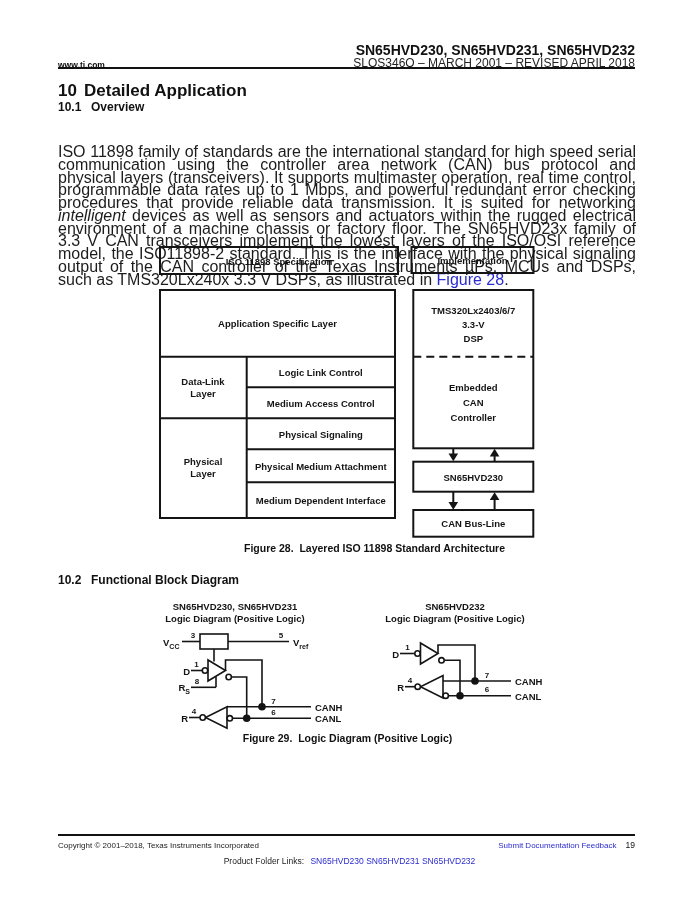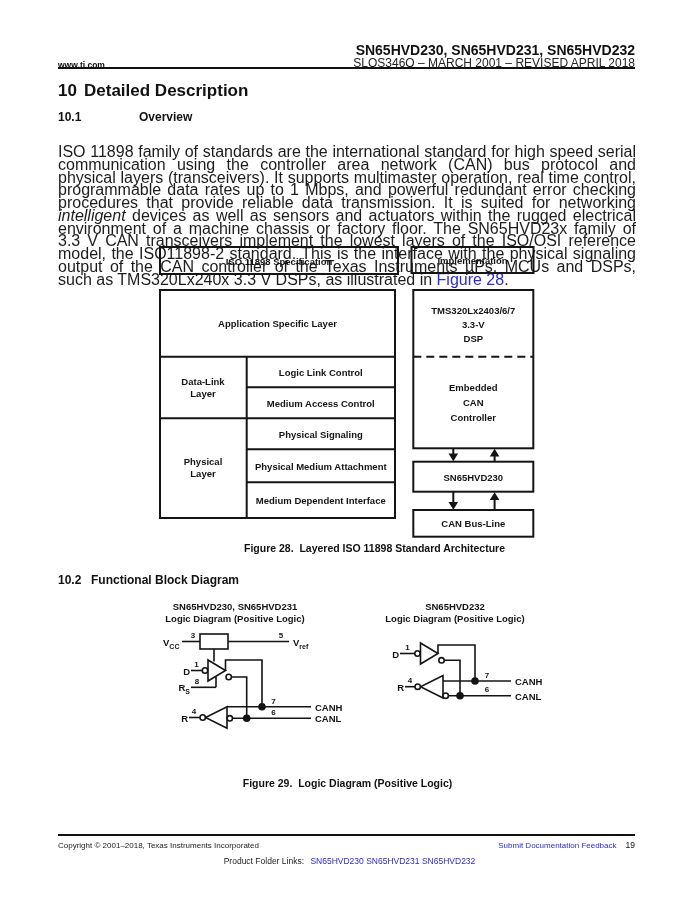--- a/index.html
+++ b/index.html
@@ -18,35 +18,35 @@
   .partline{right:60px;top:42px;font-weight:bold;font-size:14px;text-align:right;color:#111;}
   .webrow{left:58px;top:56px;width:577px;display:flex;justify-content:space-between;align-items:flex-end;}
   .website{font-size:8.5px;font-weight:bold;color:#111;text-decoration:none;}
   .docinfo{font-size:12px;color:#222;}
   .toprule{left:58px;top:67px;width:577px;border-top:2px solid #111;}
   
   .h1{left:58px;top:81px;font-size:17px;font-weight:bold;display:flex;color:#111;}
   .h1 .num{width:26px;}
   .h2{left:58px;font-size:12px;font-weight:bold;display:flex;color:#111;}
   .h2 .num{width:33px;}
-  .h2a{top:110px;gap:48px;}
+  .h2a{top:100px;}
   .h2b{top:573px;}
   
   .para{left:58px;top:130px;width:578px;font-size:16px;line-height:12.75px;
         text-align:justify;color:#1c1c1c;}
   .para .it{font-style:italic;}
   .link{color:#2b2bd0;text-decoration:none;cursor:pointer;}
   .ilink{color:#2b2bd0;text-decoration:none;cursor:pointer;}
   
   svg{display:block;}
   svg text{font-family:"Liberation Sans",sans-serif;font-weight:bold;fill:#141414;}
   .caption{width:695px;text-align:center;font-weight:bold;font-size:10.5px;
            color:#111;white-space:pre-wrap;}
   .cap28{top:542px;padding-left:27px;}
-  .cap29{top:777px;}
+  .cap29{top:732px;}
   
   .footrule{left:58px;top:834px;width:577px;border-top:2.5px solid #111;}
   .footrow1{left:58px;top:840px;width:577px;display:flex;justify-content:space-between;
             font-size:8px;color:#222;align-items:baseline;}
   .footrow1 .right{display:flex;align-items:baseline;}
   .pageno{margin-left:9px;color:#111;font-size:8.5px;}
   .footrow2{left:0;top:856px;width:695px;text-align:center;font-size:8.5px;color:#222;}
   .footrow2 span{margin:0 4px;}
 </style>
 </head>
@@ -58,21 +58,21 @@
   <div class="abs partline">SN65HVD230, SN65HVD231, SN65HVD232</div>
 
   <div class="abs webrow">
     <a class="website">www.ti.com</a>
     <span class="docinfo">SLOS346O – MARCH 2001 – REVISED APRIL 2018</span>
   </div>
   <div class="abs toprule"></div>
 
   <div class="abs h1">
     <span class="num">10</span>
-    <span>Detailed Description</span>
+    <span>Detailed Application</span>
   </div>
 
   <div class="abs h2 h2a">
     <span class="num">10.1</span>
     <span>Overview</span>
   </div>
 
   <p class="abs para"><span>ISO 11898 family of standards are the international standard for high speed serial communication using the controller area network (CAN) bus protocol and physical layers (transceivers). It supports multimaster operation, real time control, programmable data rates up to 1 Mbps, and powerful redundant error checking procedures that provide reliable data transmission. It is suited for networking </span><span class="it">intelligent</span><span> devices as well as sensors and actuators within the rugged electrical environment of a machine chassis or factory floor. The SN65HVD23x family of 3.3 V CAN transceivers implement the lowest layers of the ISO/OSI reference model, the ISO11898-2 standard. This is the interface with the physical signaling output of the CAN controller of the Texas Instruments µPs, MCUs and DSPs, such as TMS320Lx240x 3.3 V DSPs, as illustrated in </span><a class="link">Figure 28</a><span>.</span></p>
 
   <svg class="abs" style="left:0;top:243px;" width="695" height="298" viewBox="0 243 695 298">

